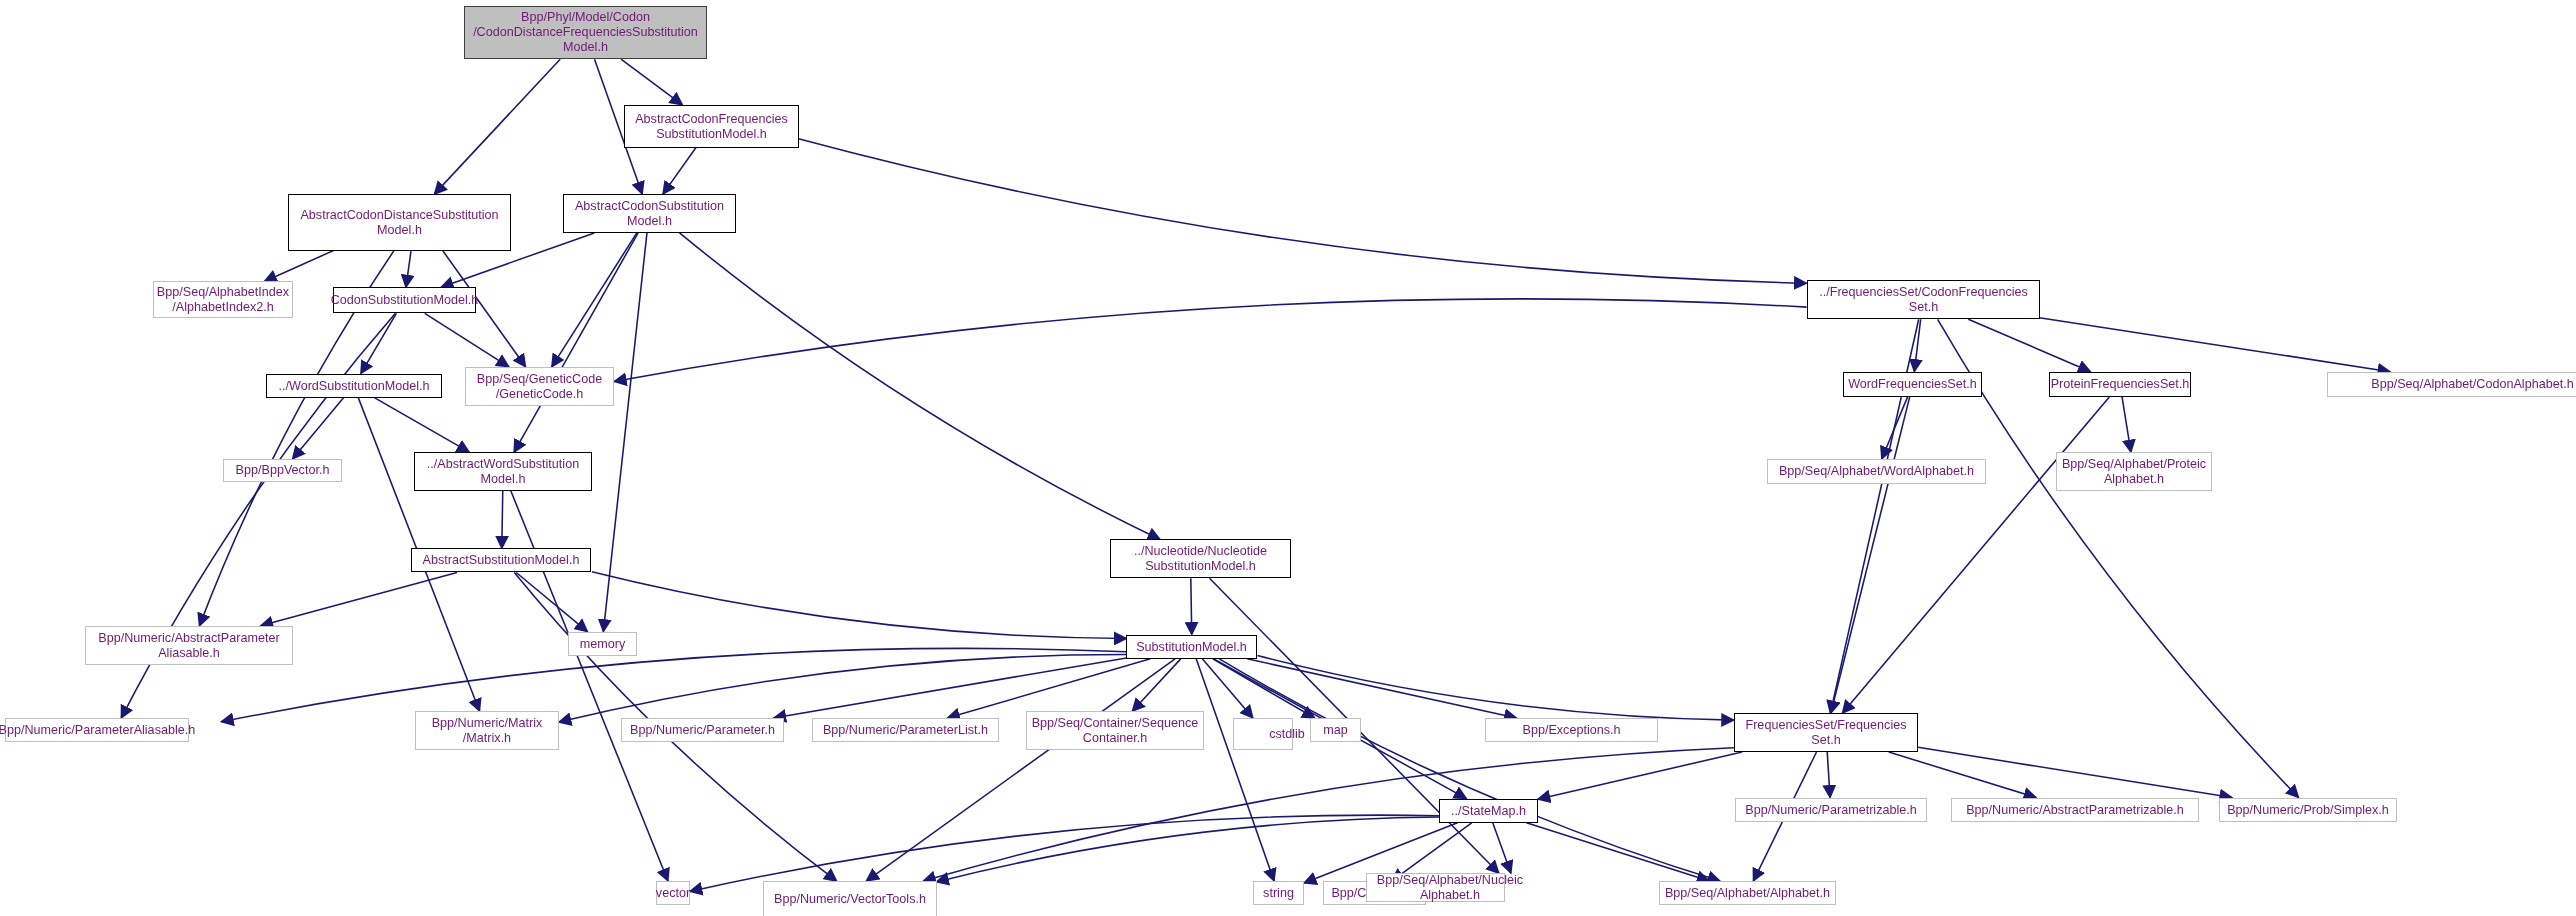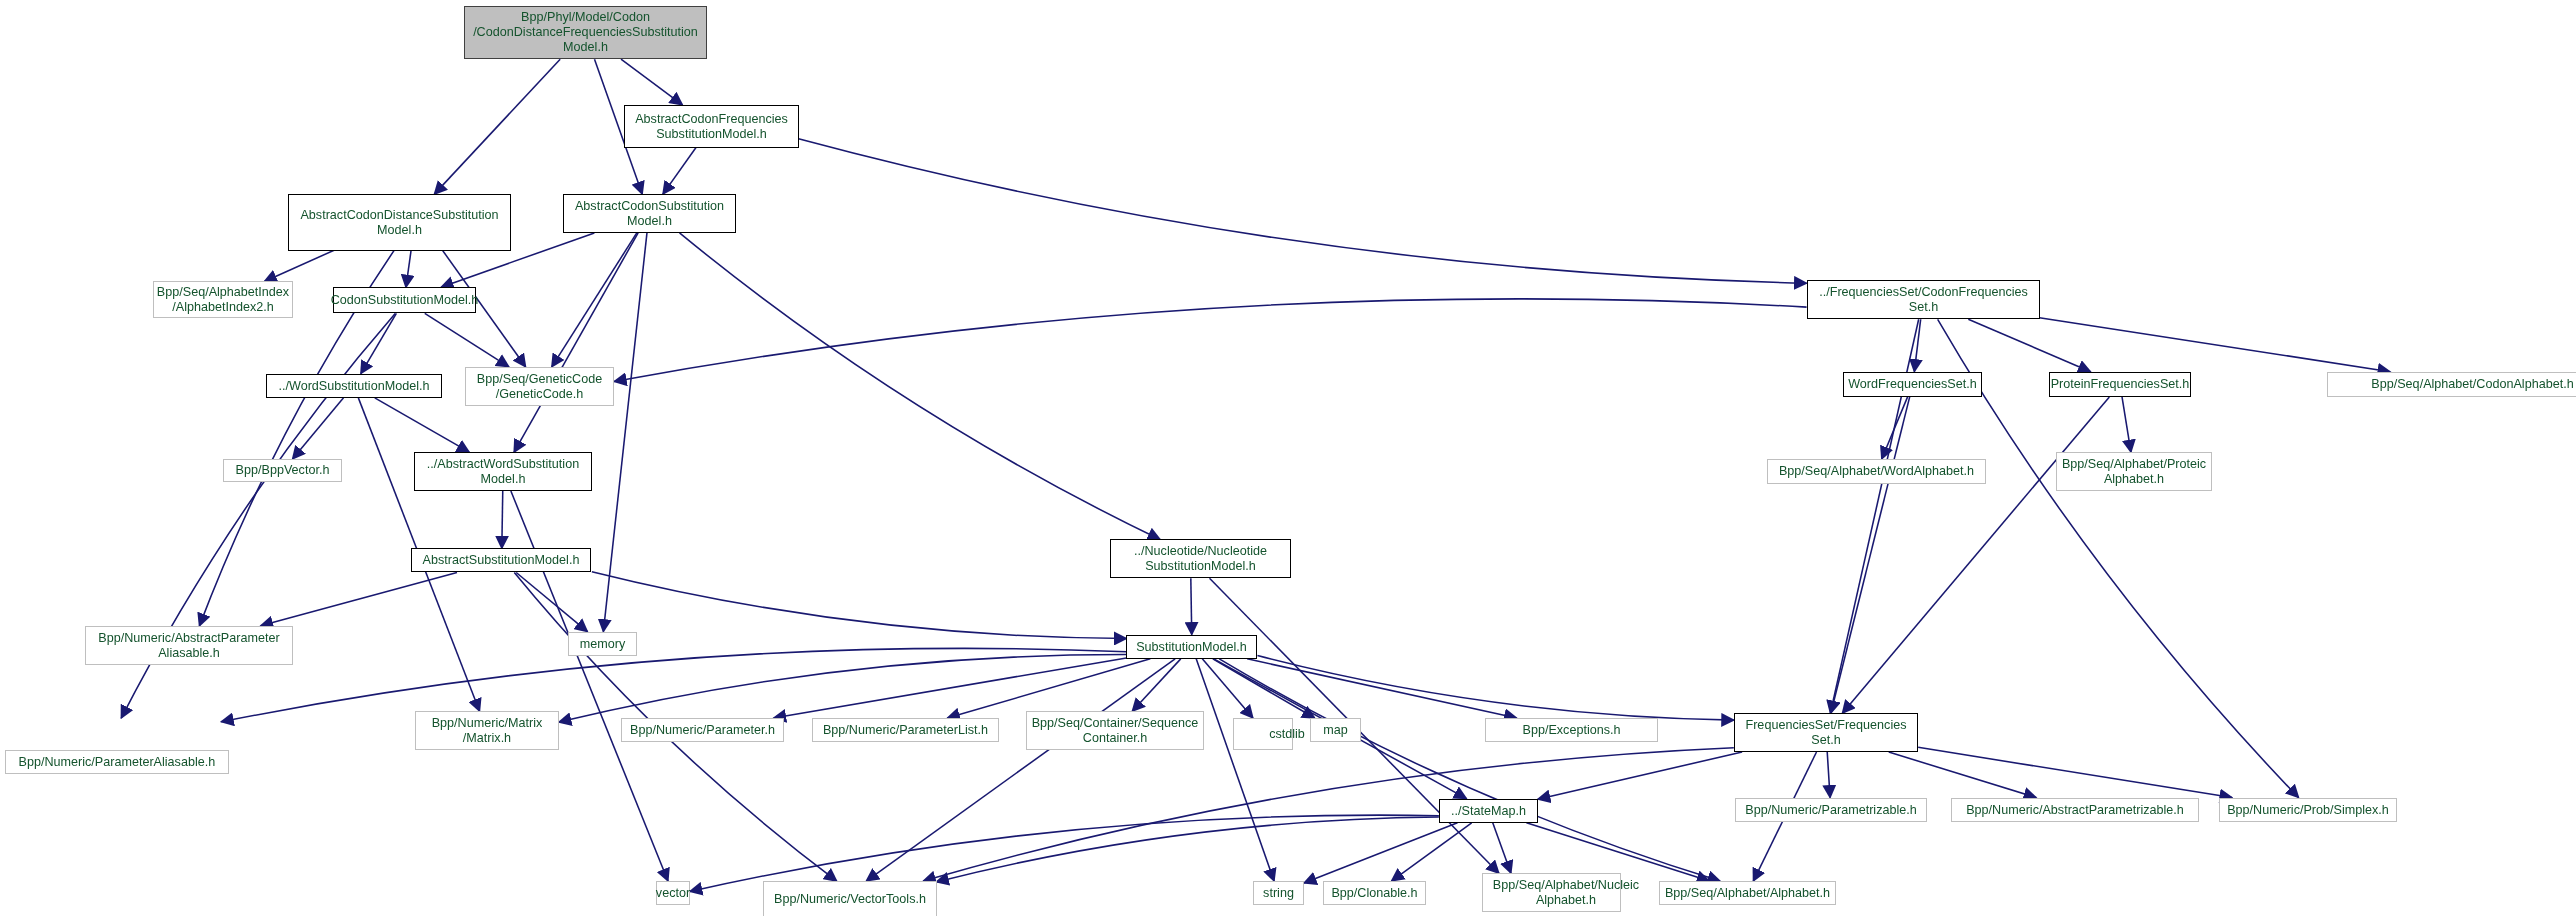--- a/index.html
+++ b/index.html
@@ -1,18 +1,18 @@
 <!DOCTYPE html>
 <html><head>
 <meta charset="utf-8">
 <style>
   html, body { margin:0; padding:0; background:#ffffff; }
   body { width:2576px; height:917px; position:relative; overflow:hidden; font-family:"Liberation Sans", sans-serif; }
   #graph { position:absolute; left:0; top:0; width:2576px; height:917px; }
-  .node { position:absolute; box-sizing:border-box; display:flex; align-items:center; justify-content:center; text-align:center; font-size:12.6px; line-height:14.6px; color:#14532d; background:#fff; white-space:pre; }
+  .node { position:absolute; box-sizing:border-box; display:flex; align-items:center; justify-content:center; text-align:center; font-size:12.6px; line-height:14.6px; color:#701a75; background:#fff; white-space:pre; }
   .node.local { border:1.9px solid #000; }
   .node.ext { border:1.9px solid #bfbfbf; }
   .node.root { border:1.9px solid #404040; background:#bfbfbf; }
   .node.local, .node.root { cursor:pointer; }
 </style>
 </head>
 <body>
 
 <svg id="graph" xmlns="http://www.w3.org/2000/svg" viewBox="0 0 2655 945" width="2576" height="917">
   <defs>
@@ -114,37 +114,37 @@
     <div class="node ext" style="left: 1767px; top: 459px; width: 219px; height: 25px;"><span>Bpp/Seq/Alphabet/WordAlphabet.h</span></div>
     <div class="node ext" style="left: 2056px; top: 452px; width: 156px; height: 39px;"><span>Bpp/Seq/Alphabet/Proteic
 Alphabet.h</span></div>
     <div class="node local" style="left: 1110px; top: 539px; width: 181px; height: 39px;"><span>../Nucleotide/Nucleotide
 SubstitutionModel.h</span></div>
     <div class="node local" style="left: 411px; top: 548px; width: 180px; height: 24px;"><span>AbstractSubstitutionModel.h</span></div>
     <div class="node ext" style="left: 85px; top: 626px; width: 208px; height: 39px;"><span>Bpp/Numeric/AbstractParameter
 Aliasable.h</span></div>
     <div class="node ext" style="left: 568px; top: 632px; width: 69px; height: 24px;"><span>memory</span></div>
     <div class="node local" style="left: 1126px; top: 635px; width: 131px; height: 24px;"><span>SubstitutionModel.h</span></div>
-    <div class="node ext" style="left: 4.9px; top: 718px; width: 224px; height: 24px; margin-top: 32px;"><span>Bpp/Numeric/ParameterAliasable.h</span></div>
+    <div class="node ext" style="left: 4.9px; top: 718px; width: 184px; height: 24px;"><span>Bpp/Numeric/ParameterAliasable.h</span></div>
     <div class="node ext" style="left: 415px; top: 711px; width: 144px; height: 39px;"><span>Bpp/Numeric/Matrix
 /Matrix.h</span></div>
     <div class="node ext" style="left: 621px; top: 718px; width: 163px; height: 24px;"><span>Bpp/Numeric/Parameter.h</span></div>
     <div class="node ext" style="left: 812px; top: 718px; width: 187px; height: 24px;"><span>Bpp/Numeric/ParameterList.h</span></div>
     <div class="node ext" style="left: 1026px; top: 711px; width: 178px; height: 39px;"><span>Bpp/Seq/Container/Sequence
 Container.h</span></div>
     <div class="node ext" style="left: 1233px; top: 718px; width: 60px; height: 32px; padding-left: 48px;"><span>cstdlib</span></div>
     <div class="node ext" style="left: 1310px; top: 718px; width: 51px; height: 24px;"><span>map</span></div>
     <div class="node ext" style="left: 1485px; top: 718px; width: 173px; height: 24px;"><span>Bpp/Exceptions.h</span></div>
     <div class="node local" style="left: 1734px; top: 713px; width: 184px; height: 39px;"><span>FrequenciesSet/Frequencies
 Set.h</span></div>
     <div class="node local" style="left: 1439px; top: 799px; width: 99px; height: 24px;"><span>../StateMap.h</span></div>
     <div class="node ext" style="left: 1735px; top: 798px; width: 192px; height: 24px;"><span>Bpp/Numeric/Parametrizable.h</span></div>
     <div class="node ext" style="left: 1951px; top: 798px; width: 248px; height: 24px;"><span>Bpp/Numeric/AbstractParametrizable.h</span></div>
     <div class="node ext" style="left: 2219px; top: 798px; width: 178px; height: 24px;"><span>Bpp/Numeric/Prob/Simplex.h</span></div>
     <div class="node ext" style="left: 656px; top: 881px; width: 34px; height: 24px;"><span>vector</span></div>
     <div class="node ext" style="left: 763px; top: 881px; width: 174px; height: 36px;"><span>Bpp/Numeric/VectorTools.h</span></div>
     <div class="node ext" style="left: 1253px; top: 881px; width: 51px; height: 24px;"><span>string</span></div>
     <div class="node ext" style="left: 1323px; top: 881px; width: 103px; height: 24px;"><span>Bpp/Clonable.h</span></div>
-    <div class="node ext" style="left: 1482px; top: 873px; width: 139px; height: 39px; padding-left: 29px;"><span>Bpp/Seq/Alphabet/Nucleic
+    <div class="node ext" style="left: 1366px; top: 873px; width: 139px; height: 29px; padding-left: 29px;"><span>Bpp/Seq/Alphabet/Nucleic
 Alphabet.h</span></div>
     <div class="node ext" style="left: 1659px; top: 881px; width: 177px; height: 24px;"><span>Bpp/Seq/Alphabet/Alphabet.h</span></div>
   </div>
 
 
 </body></html>

